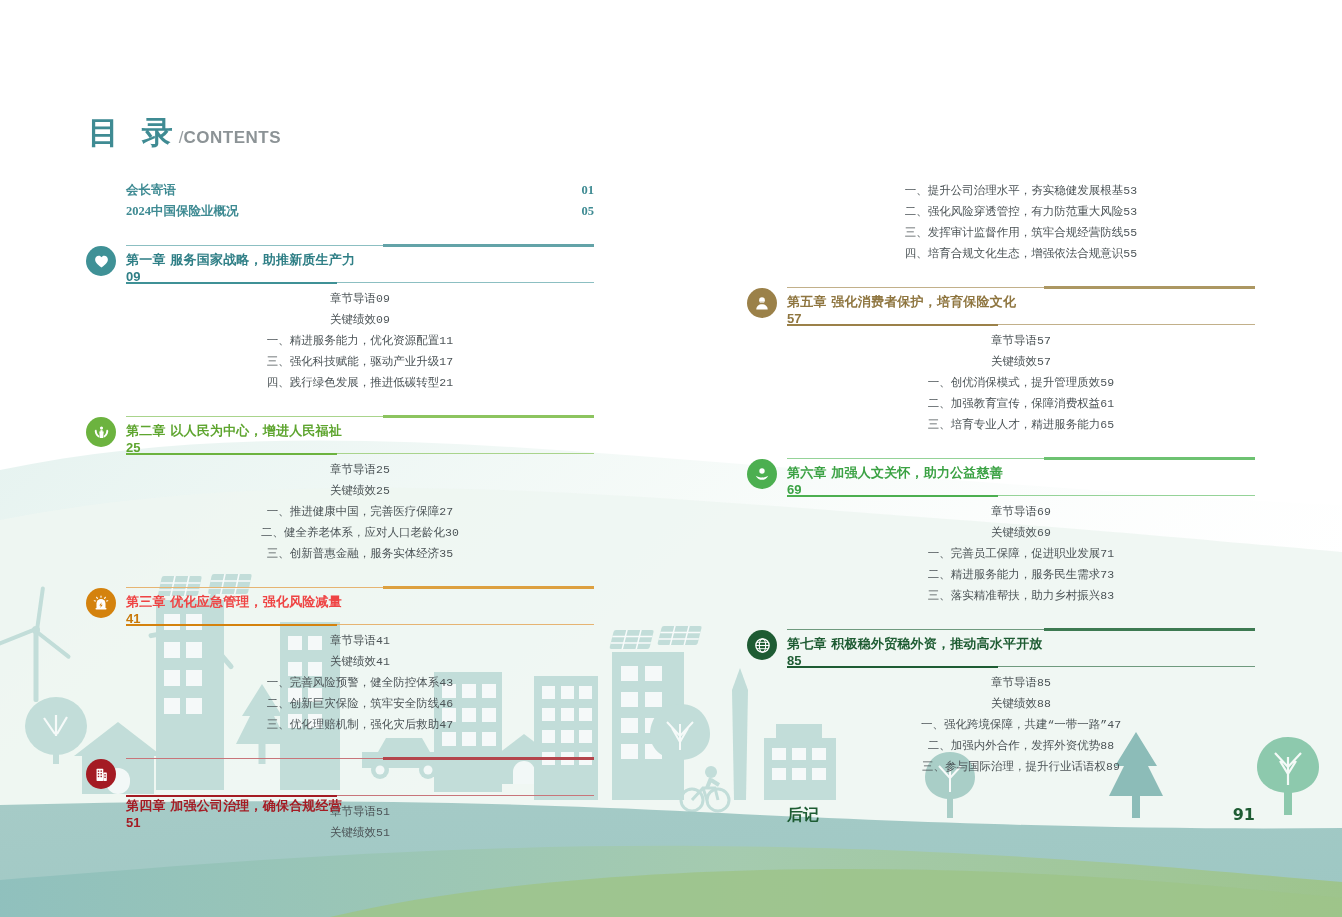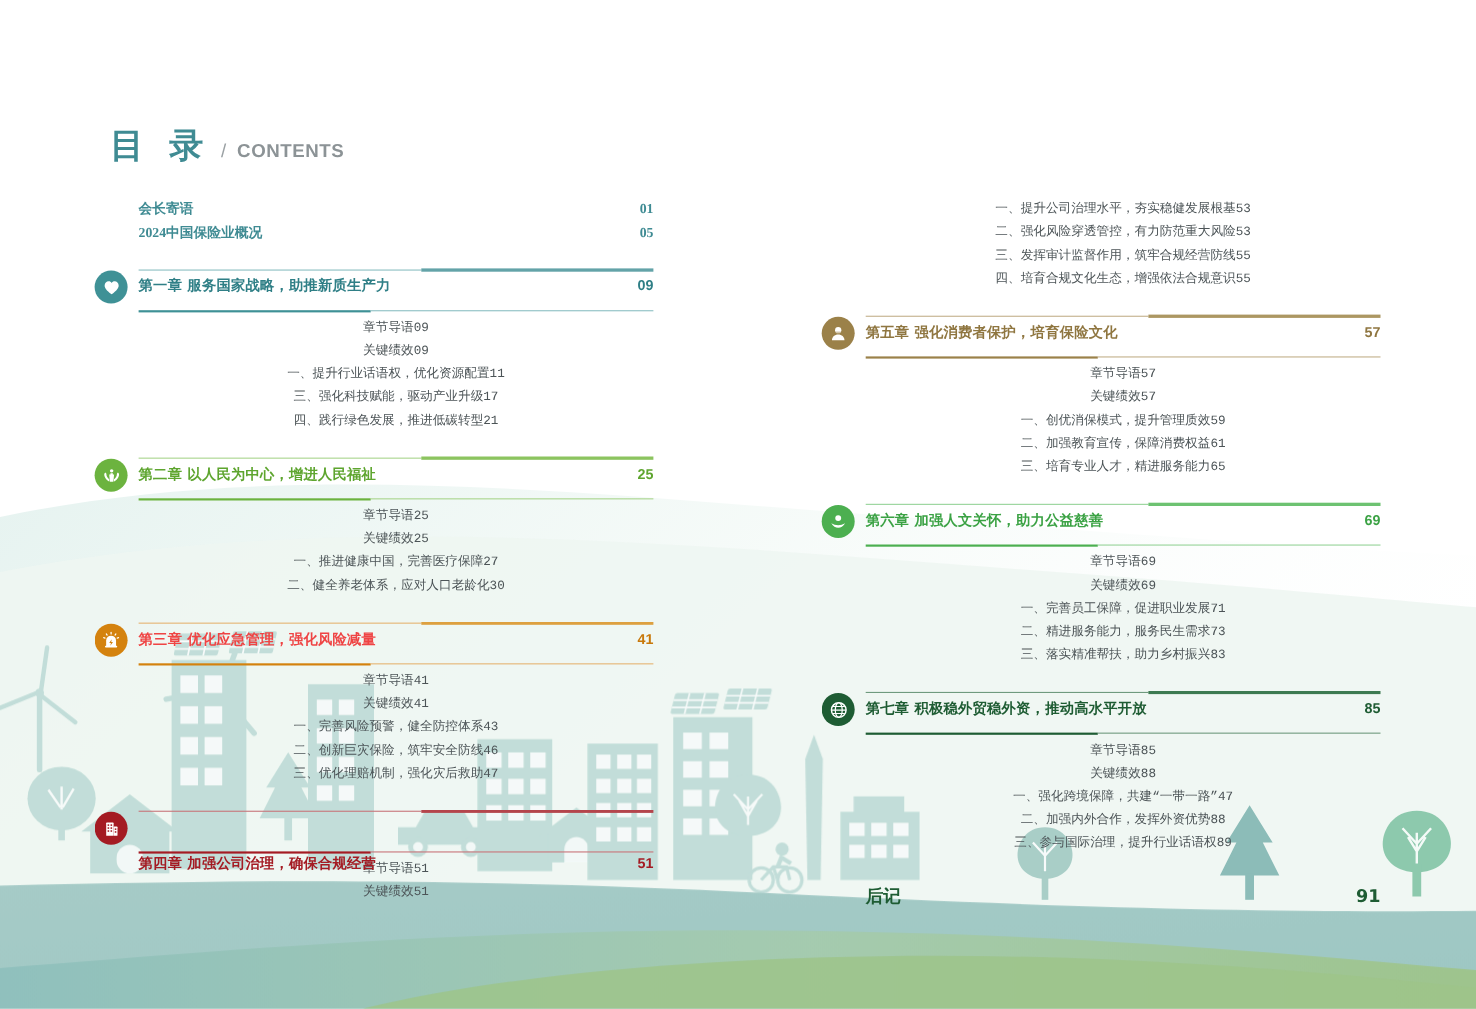--- a/index.html
+++ b/index.html
@@ -18,21 +18,21 @@
   
   #bg-illustration {
     position: absolute; inset: 0;
     width: 1342px; height: 917px;
     pointer-events: none;
   }
   
   #toc-header {
     position: absolute;
     left: 88px; top: 112px;
-    display: flex; align-items: baseline; gap: 10px; margin-left: 12px;
+    display: flex; align-items: baseline; 
   }
   #toc-title-cn {
     font-size: 31px; font-weight: 700;
     color: #3f8b93; letter-spacing: 6px;
     font-family: "DejaVu Sans", "Liberation Sans", sans-serif;
   }
   #toc-title-sep {
     font-size: 17px; color: #9aa0a3; font-weight: 400;
   }
   #toc-title-en {
@@ -83,21 +83,21 @@
     position: absolute; left: 0; right: 0; bottom: 0; height: 3px;
   }
   .rule-bot .thick {
     position: absolute; left: 0; width: 45%; bottom: 0; height: 2.5px;
   }
   .rule-bot .thin {
     position: absolute; right: 0; width: 55%; bottom: 1px; height: 1px;
   }
   .chapter-title-row {
     position: absolute; left: 0; right: 0; top: 7px;
-    display: flex; justify-content: space-between; align-items: baseline;
+    display: flex; justify-content: space-between; align-items: baseline; flex-direction: column;
   }
   .chapter-title {
     font-size: 13px; font-weight: 700;
     font-family: "DejaVu Sans", "Liberation Sans", sans-serif;
     letter-spacing: 0.2px;
   }
   .chapter-page { font-size: 13px; font-weight: 700; }
 
   
   .sections { margin-top: 4px; }
@@ -428,21 +428,21 @@
       <div class="sections">
         <div class="section-row">
             <span>章节导语</span>
             <span class="pg">09</span>
           </div>
         <div class="section-row">
             <span>关键绩效</span>
             <span class="pg">09</span>
           </div>
         <div class="section-row">
-            <span>一、提升行业话语权，优化资源配置</span>
+            <span>一、精进服务能力，优化资源配置</span>
             <span class="pg">11</span>
           </div>
         <div class="section-row">
             <span>三、强化科技赋能，驱动产业升级</span>
             <span class="pg">17</span>
           </div>
         <div class="section-row">
             <span>四、践行绿色发展，推进低碳转型</span>
             <span class="pg">21</span>
           </div>
@@ -484,20 +484,24 @@
             <span>关键绩效</span>
             <span class="pg">25</span>
           </div>
         <div class="section-row">
             <span>一、推进健康中国，完善医疗保障</span>
             <span class="pg">27</span>
           </div>
         <div class="section-row">
             <span>二、健全养老体系，应对人口老龄化</span>
             <span class="pg">30</span>
+          </div>
+        <div class="section-row">
+            <span>三、创新普惠金融，服务实体经济</span>
+            <span class="pg">35</span>
           </div>
       </div>
     </div>
 
     <div class="chapter">
       <div class="chapter-head">
         <div class="chapter-icon" style="background:#d4820e;">
           <svg width="18" height="18" viewBox="0 0 24 24">
             <g fill="#ffffff">
               <path d="M6 19 v-6.5 a6 6 0 0 1 12 0 V19 Z"></path>

